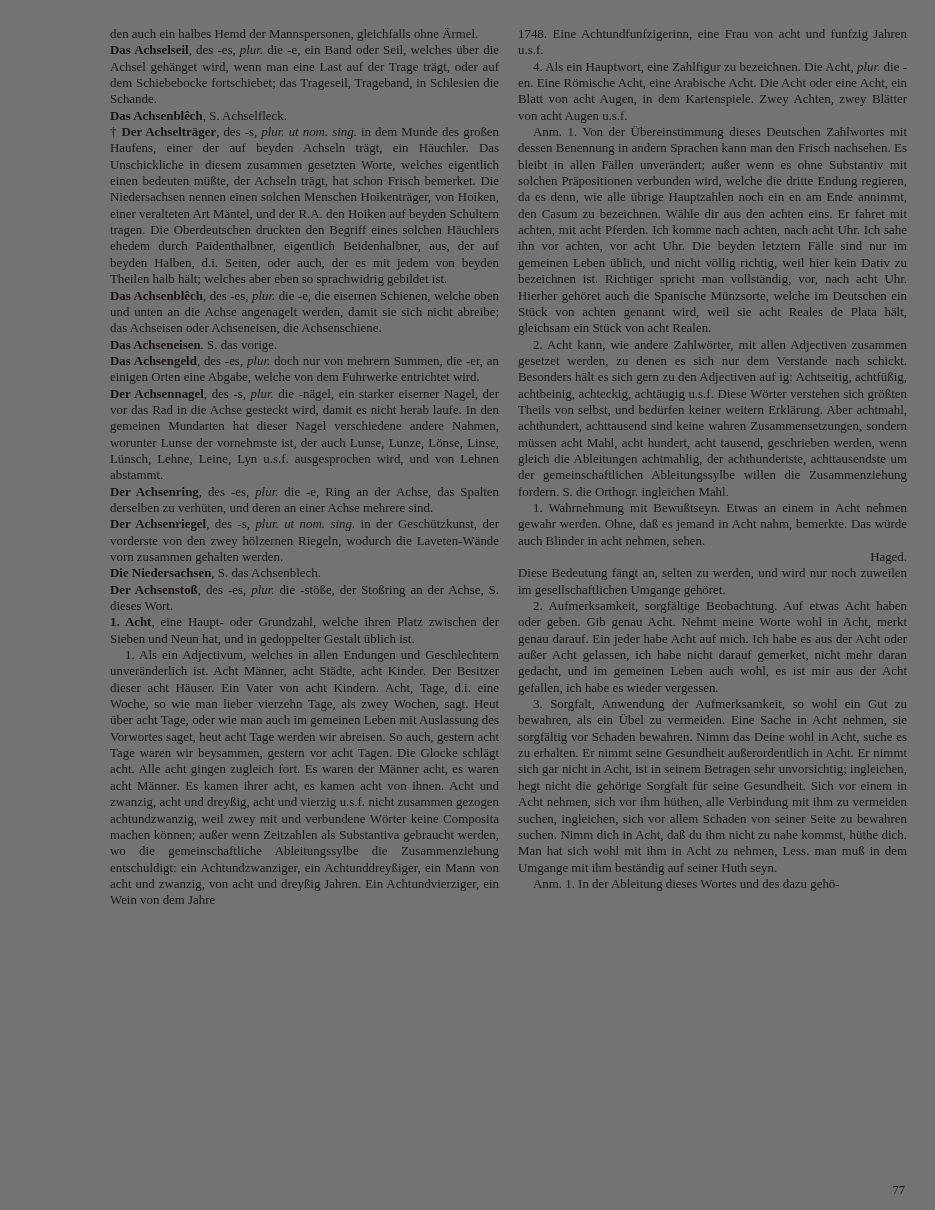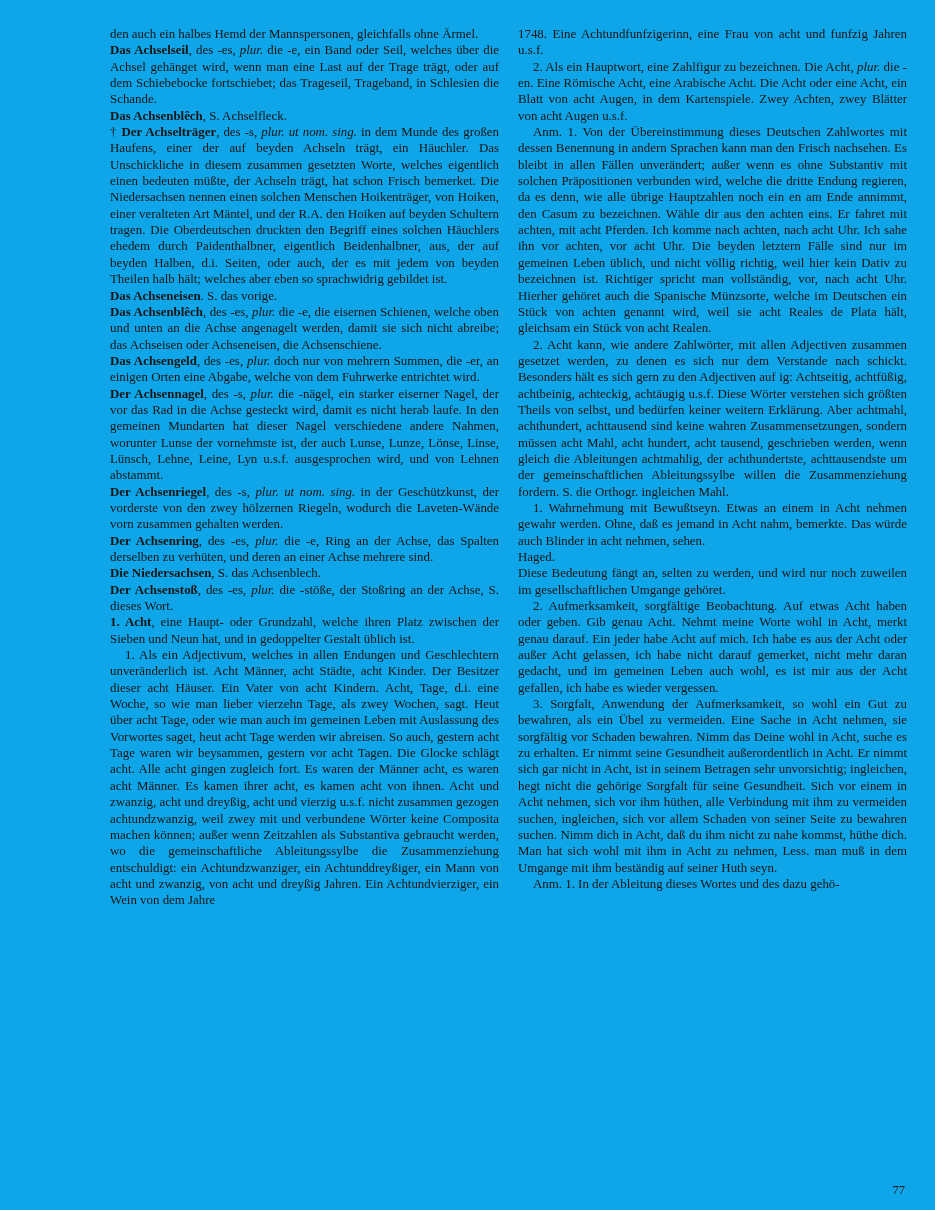--- a/index.html
+++ b/index.html
@@ -4,21 +4,21 @@
 <style>
   html, body {
     margin: 0;
     padding: 0;
     background: #ffffff;
   }
   .page {
     position: relative;
     width: 935px;
     height: 1210px;
-    background: #0ea5e9;
+    background: #737373;
     overflow: hidden;
     font-family: "Liberation Serif", "DejaVu Serif", serif;
     color: #181512;
   }
   .content {
     position: absolute;
     left: 110px;
     top: 26px;
     display: flex;
     gap: 19px;
@@ -27,21 +27,21 @@
     width: 389px;
     font-size: 12.9px;
     line-height: 16.35px;
     text-align: justify;
   }
   .para {
     margin: 0;
     padding: 0;
   }
   .para.indent { text-indent: 15px; }
-  .para.right { text-align: left; text-indent: 0; }
+  .para.right { text-align: right; text-indent: 0; }
   .b { font-weight: bold; }
   .i { font-style: italic; }
   .page-number {
     position: absolute;
     right: 30px;
     bottom: 12px;
     font-size: 12.5px;
     color: #181512;
     margin-left: 12px;
   }
@@ -49,34 +49,34 @@
 </head>
 <body>
 
 <div class="page">
   <div class="content">
     <div class="column">
         <p class="para flush"><span>den auch ein halbes Hemd der Mannspersonen, gleichfalls ohne Ärmel.</span></p>
         <p class="para flush"><span class="b">Das Achselseil</span><span>, des -es, </span><span class="i">plur.</span><span> die -e, ein Band oder Seil, welches über die Achsel gehänget wird, wenn man eine Last auf der Trage trägt, oder auf dem Schiebebocke fortschiebet; das Trageseil, Trageband, in Schlesien die Schande.</span></p>
         <p class="para flush"><span class="b">Das Achsenblêch</span><span>, S. Achselfleck.</span></p>
         <p class="para flush"><span>† </span><span class="b">Der Achselträger</span><span>, des -s, </span><span class="i">plur. ut nom. sing.</span><span> in dem Munde des großen Haufens, einer der auf beyden Achseln trägt, ein Häuchler. Das Unschickliche in diesem zusammen gesetzten Worte, welches eigentlich einen bedeuten müßte, der Achseln trägt, hat schon Frisch bemerket. Die Niedersachsen nennen einen solchen Menschen Hoikenträger, von Hoiken, einer veralteten Art Mäntel, und der R.A. den Hoiken auf beyden Schultern tragen. Die Oberdeutschen druckten den Begriff eines solchen Häuchlers ehedem durch Paidenthalbner, eigentlich Beidenhalbner, aus, der auf beyden Halben, d.i. Seiten, oder auch, der es mit jedem von beyden Theilen halb hält; welches aber eben so sprachwidrig gebildet ist.</span></p>
+        <p class="para flush"><span class="b">Das Achsenblêch</span><span>, des -es, </span><span class="i">plur.</span><span> die -e, die eisernen Schienen, welche oben und unten an die Achse angenagelt werden, damit sie sich nicht abreibe; das Achseisen oder Achseneisen, die Achsenschiene.</span></p>
         <p class="para flush"><span class="b">Das Achseneisen</span><span>. S. das vorige.</span></p>
-        <p class="para flush"><span class="b">Das Achsenblêch</span><span>, des -es, </span><span class="i">plur.</span><span> die -e, die eisernen Schienen, welche oben und unten an die Achse angenagelt werden, damit sie sich nicht abreibe; das Achseisen oder Achseneisen, die Achsenschiene.</span></p>
         <p class="para flush"><span class="b">Das Achsengeld</span><span>, des -es, </span><span class="i">plur.</span><span> doch nur von mehrern Summen, die -er, an einigen Orten eine Abgabe, welche von dem Fuhrwerke entrichtet wird.</span></p>
         <p class="para flush"><span class="b">Der Achsennagel</span><span>, des -s, </span><span class="i">plur.</span><span> die -nägel, ein starker eiserner Nagel, der vor das Rad in die Achse gesteckt wird, damit es nicht herab laufe. In den gemeinen Mundarten hat dieser Nagel verschiedene andere Nahmen, worunter Lunse der vornehmste ist, der auch Lunse, Lunze, Lönse, Linse, Lünsch, Lehne, Leine, Lyn u.s.f. ausgesprochen wird, und von Lehnen abstammt.</span></p>
+        <p class="para flush"><span class="b">Der Achsenring</span><span>, des -es, </span><span class="i">plur.</span><span> die -e, Ring an der Achse, das Spalten derselben zu verhüten, und deren an einer Achse mehrere sind.</span></p>
         <p class="para flush"><span class="b">Der Achsenriegel</span><span>, des -s, </span><span class="i">plur. ut nom. sing.</span><span> in der Geschützkunst, der vorderste von den zwey hölzernen Riegeln, wodurch die Laveten-Wände vorn zusammen gehalten werden.</span></p>
-        <p class="para flush"><span class="b">Der Achsenring</span><span>, des -es, </span><span class="i">plur.</span><span> die -e, Ring an der Achse, das Spalten derselben zu verhüten, und deren an einer Achse mehrere sind.</span></p>
         <p class="para flush"><span class="b">Die Niedersachsen</span><span>, S. das Achsenblech.</span></p>
         <p class="para flush"><span class="b">Der Achsenstoß</span><span>, des -es, </span><span class="i">plur.</span><span> die -stöße, der Stoßring an der Achse, S. dieses Wort.</span></p>
         <p class="para flush"><span class="b">1. Acht</span><span>, eine Haupt- oder Grundzahl, welche ihren Platz zwischen der Sieben und Neun hat, und in gedoppelter Gestalt üblich ist.</span></p>
         <p class="para indent"><span>1. Als ein Adjectivum, welches in allen Endungen und Geschlechtern unveränderlich ist. Acht Männer, acht Städte, acht Kinder. Der Besitzer dieser acht Häuser. Ein Vater von acht Kindern. Acht, Tage, d.i. eine Woche, so wie man lieber vierzehn Tage, als zwey Wochen, sagt. Heut über acht Tage, oder wie man auch im gemeinen Leben mit Auslassung des Vorwortes saget, heut acht Tage werden wir abreisen. So auch, gestern acht Tage waren wir beysammen, gestern vor acht Tagen. Die Glocke schlägt acht. Alle acht gingen zugleich fort. Es waren der Männer acht, es waren acht Männer. Es kamen ihrer acht, es kamen acht von ihnen. Acht und zwanzig, acht und dreyßig, acht und vierzig u.s.f. nicht zusammen gezogen achtundzwanzig, weil zwey mit und verbundene Wörter keine Composita machen können; außer wenn Zeitzahlen als Substantiva gebraucht werden, wo die gemeinschaftliche Ableitungssylbe die Zusammenziehung entschuldigt: ein Achtundzwanziger, ein Achtunddreyßiger, ein Mann von acht und zwanzig, von acht und dreyßig Jahren. Ein Achtundvierziger, ein Wein von dem Jahre</span></p>
       </div>
     <div class="column">
         <p class="para flush"><span>1748. Eine Achtundfunfzigerinn, eine Frau von acht und funfzig Jahren u.s.f.</span></p>
-        <p class="para indent"><span>2. Als ein Hauptwort, eine Zahlfigur zu bezeichnen. Die Acht, </span><span class="i">plur.</span><span> die -en. Eine Römische Acht, eine Arabische Acht. Die Acht oder eine Acht, ein Blatt von acht Augen, in dem Kartenspiele. Zwey Achten, zwey Blätter von acht Augen u.s.f.</span></p>
+        <p class="para indent"><span>4. Als ein Hauptwort, eine Zahlfigur zu bezeichnen. Die Acht, </span><span class="i">plur.</span><span> die -en. Eine Römische Acht, eine Arabische Acht. Die Acht oder eine Acht, ein Blatt von acht Augen, in dem Kartenspiele. Zwey Achten, zwey Blätter von acht Augen u.s.f.</span></p>
         <p class="para indent"><span>Anm. 1. Von der Übereinstimmung dieses Deutschen Zahlwortes mit dessen Benennung in andern Sprachen kann man den Frisch nachsehen. Es bleibt in allen Fällen unverändert; außer wenn es ohne Substantiv mit solchen Präpositionen verbunden wird, welche die dritte Endung regieren, da es denn, wie alle übrige Hauptzahlen noch ein en am Ende annimmt, den Casum zu bezeichnen. Wähle dir aus den achten eins. Er fahret mit achten, mit acht Pferden. Ich komme nach achten, nach acht Uhr. Ich sahe ihn vor achten, vor acht Uhr. Die beyden letztern Fälle sind nur im gemeinen Leben üblich, und nicht völlig richtig, weil hier kein Dativ zu bezeichnen ist. Richtiger spricht man vollständig, vor, nach acht Uhr. Hierher gehöret auch die Spanische Münzsorte, welche im Deutschen ein Stück von achten genannt wird, weil sie acht Reales de Plata hält, gleichsam ein Stück von acht Realen.</span></p>
         <p class="para indent"><span>2. Acht kann, wie andere Zahlwörter, mit allen Adjectiven zusammen gesetzet werden, zu denen es sich nur dem Verstande nach schickt. Besonders hält es sich gern zu den Adjectiven auf ig: Achtseitig, achtfüßig, achtbeinig, achteckig, achtäugig u.s.f. Diese Wörter verstehen sich größten Theils von selbst, und bedürfen keiner weitern Erklärung. Aber achtmahl, achthundert, achttausend sind keine wahren Zusammensetzungen, sondern müssen acht Mahl, acht hundert, acht tausend, geschrieben werden, wenn gleich die Ableitungen achtmahlig, der achthundertste, achttausendste um der gemeinschaftlichen Ableitungssylbe willen die Zusammenziehung fordern. S. die Orthogr. ingleichen Mahl.</span></p>
         <p class="para indent"><span>1. Wahrnehmung mit Bewußtseyn. Etwas an einem in Acht nehmen gewahr werden. Ohne, daß es jemand in Acht nahm, bemerkte. Das würde auch Blinder in acht nehmen, sehen.</span></p>
         <p class="para right"><span>Haged.</span></p>
         <p class="para flush"><span>Diese Bedeutung fängt an, selten zu werden, und wird nur noch zuweilen im gesellschaftlichen Umgange gehöret.</span></p>
         <p class="para indent"><span>2. Aufmerksamkeit, sorgfältige Beobachtung. Auf etwas Acht haben oder geben. Gib genau Acht. Nehmt meine Worte wohl in Acht, merkt genau darauf. Ein jeder habe Acht auf mich. Ich habe es aus der Acht oder außer Acht gelassen, ich habe nicht darauf gemerket, nicht mehr daran gedacht, und im gemeinen Leben auch wohl, es ist mir aus der Acht gefallen, ich habe es wieder vergessen.</span></p>
         <p class="para indent"><span>3. Sorgfalt, Anwendung der Aufmerksamkeit, so wohl ein Gut zu bewahren, als ein Übel zu vermeiden. Eine Sache in Acht nehmen, sie sorgfältig vor Schaden bewahren. Nimm das Deine wohl in Acht, suche es zu erhalten. Er nimmt seine Gesundheit außerordentlich in Acht. Er nimmt sich gar nicht in Acht, ist in seinem Betragen sehr unvorsichtig; ingleichen, hegt nicht die gehörige Sorgfalt für seine Gesundheit. Sich vor einem in Acht nehmen, sich vor ihm hüthen, alle Verbindung mit ihm zu vermeiden suchen, ingleichen, sich vor allem Schaden von seiner Seite zu bewahren suchen. Nimm dich in Acht, daß du ihm nicht zu nahe kommst, hüthe dich. Man hat sich wohl mit ihm in Acht zu nehmen, Less. man muß in dem Umgange mit ihm beständig auf seiner Huth seyn.</span></p>
         <p class="para indent"><span>Anm. 1. In der Ableitung dieses Wortes und des dazu gehö-</span></p>
       </div>
   </div>

